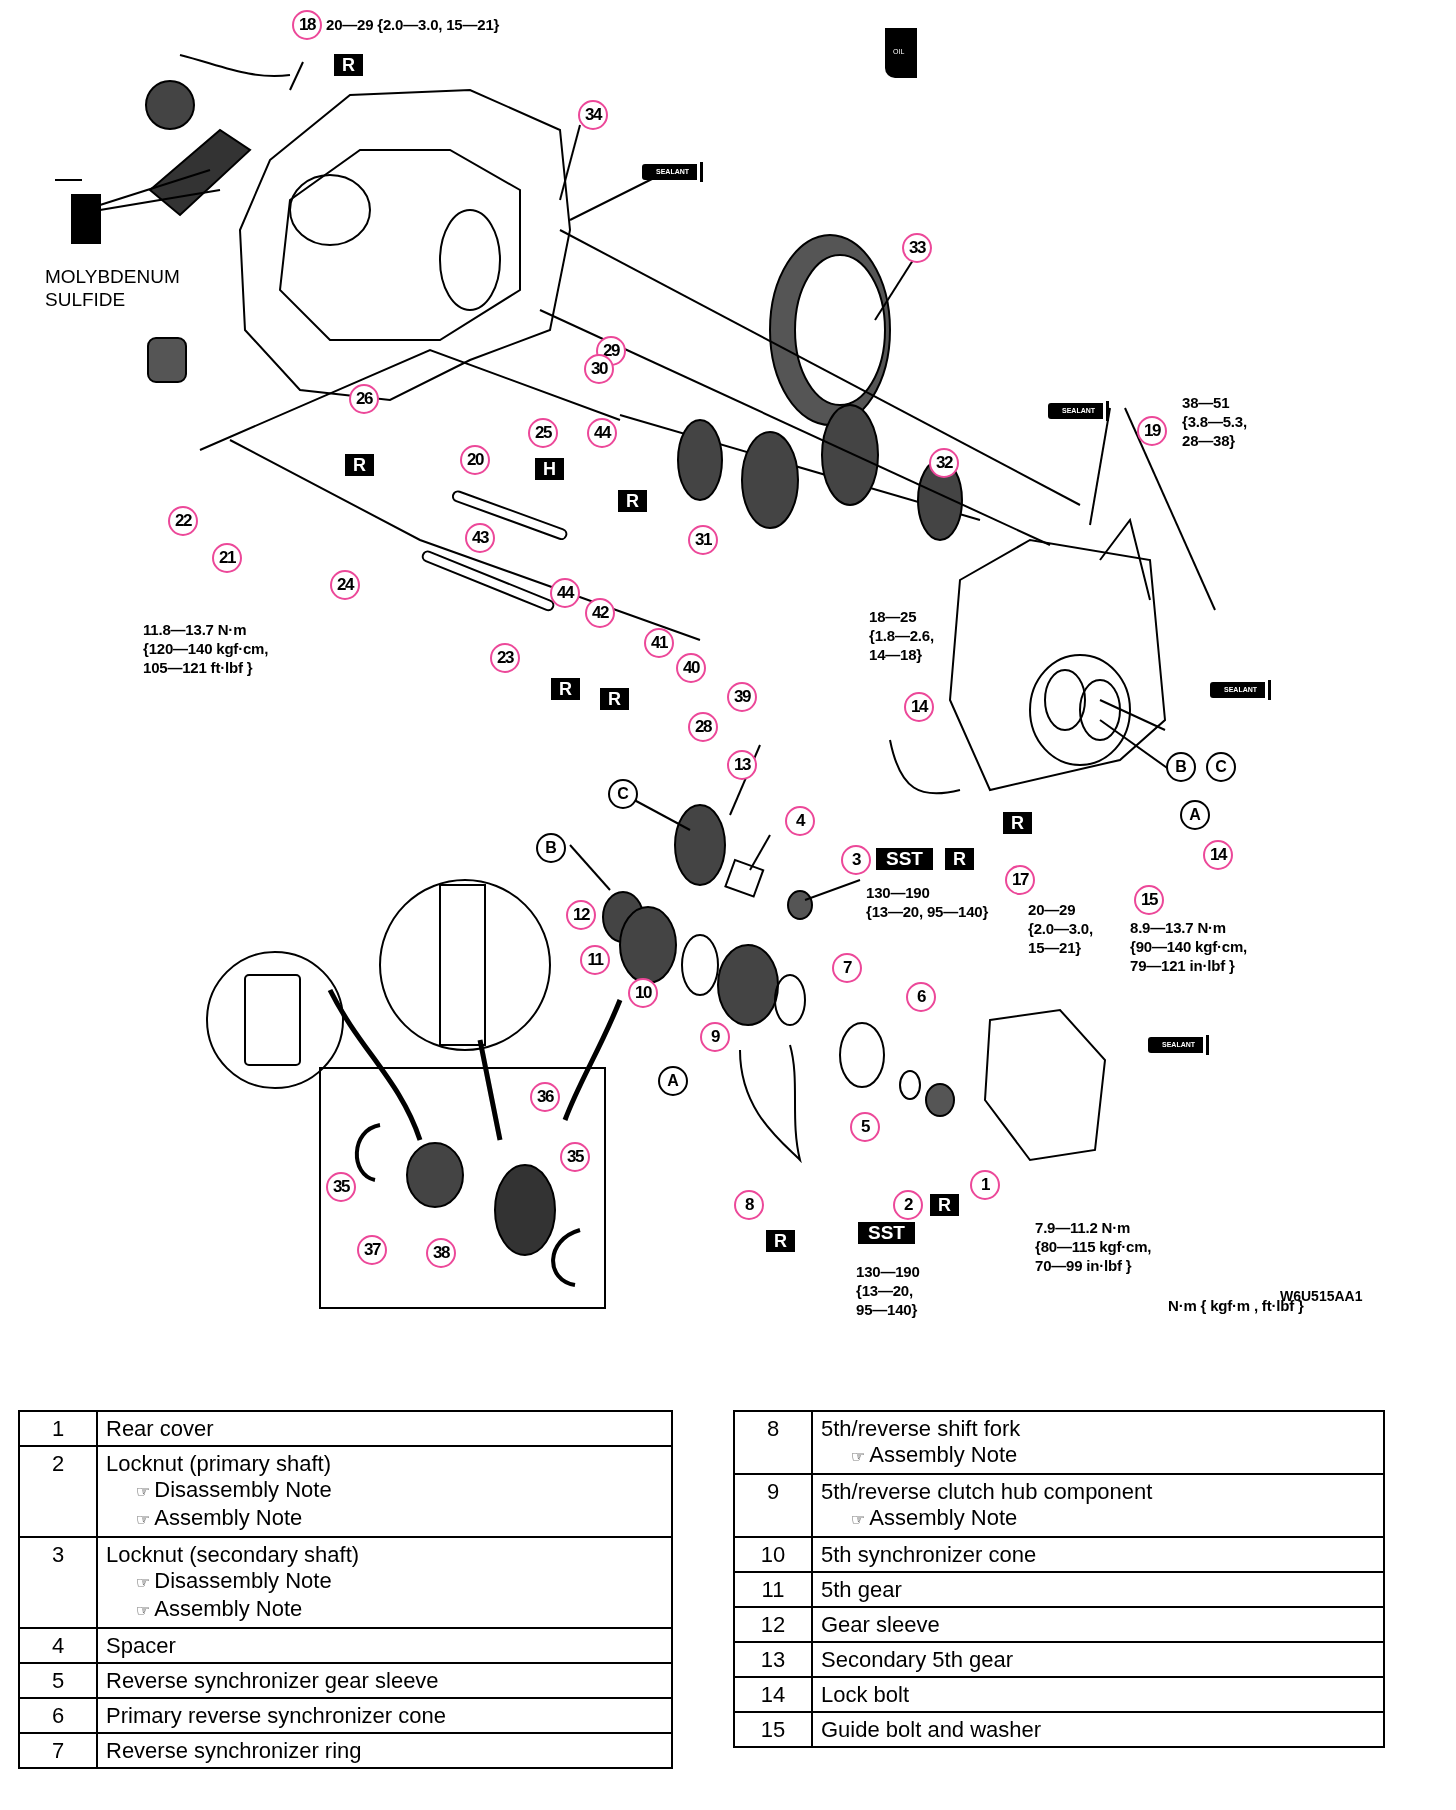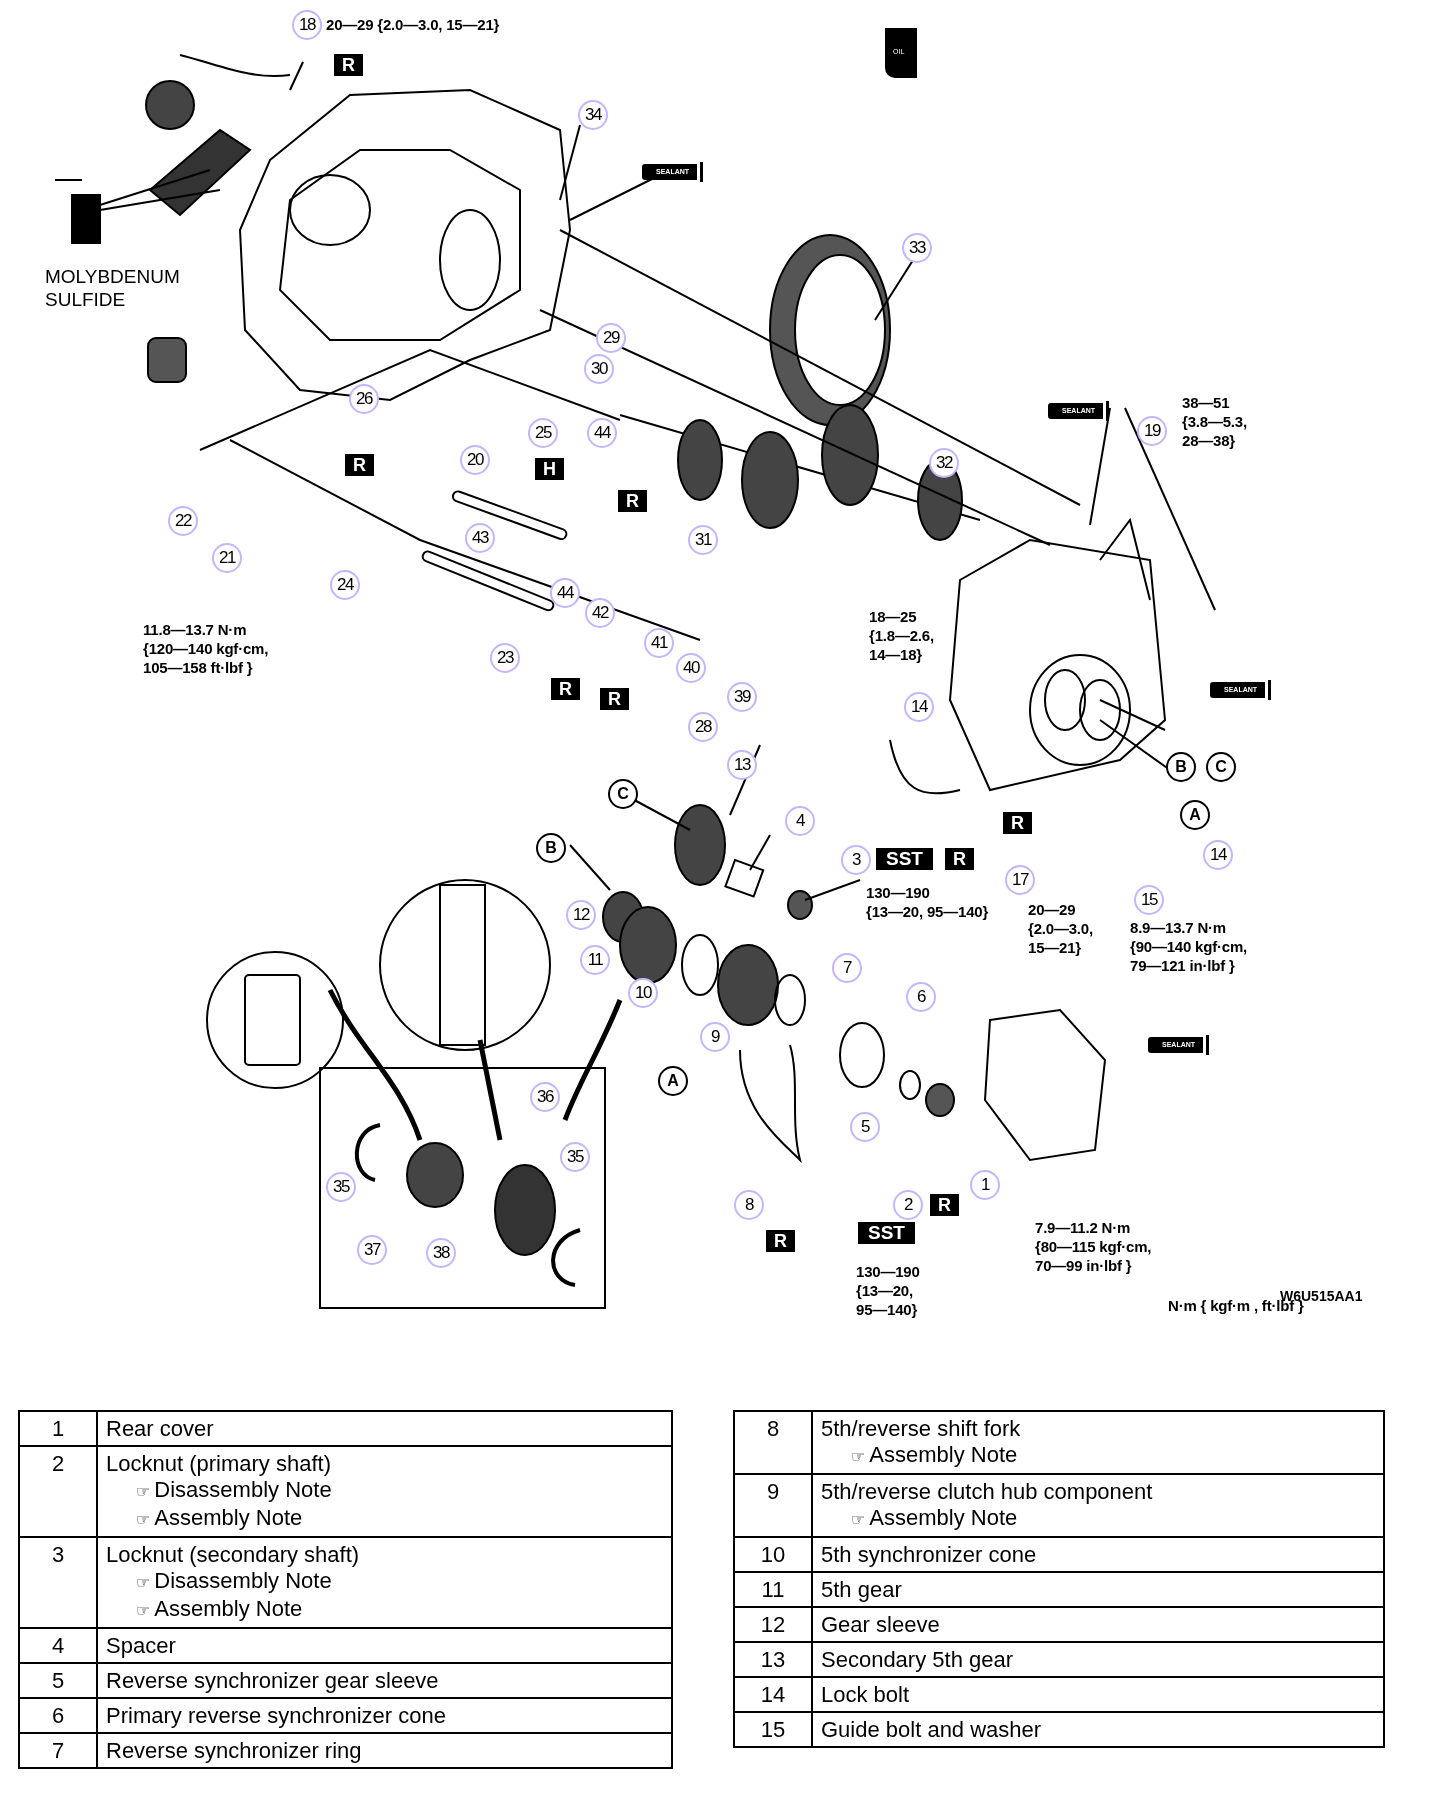--- a/index.html
+++ b/index.html
@@ -1,22 +1,22 @@
 <!DOCTYPE html>
 <html><head>
 <meta charset="utf-8">
 <style>
   html, body { margin:0; padding:0; background:#fff; }
   body { width:1456px; height:1810px; position:relative; overflow:hidden;
          font-family:"Liberation Sans", sans-serif; color:#000; }
   #diagram { position:absolute; left:0; top:0; width:1456px; height:1380px; }
   .lbl { position:absolute; font-weight:bold; font-size:15px; line-height:19px; white-space:pre; letter-spacing:-0.2px; }
   .note { position:absolute; font-size:19px; line-height:23px; white-space:pre; }
-  .callout { position:absolute; width:26px; height:26px; border:2px solid #c4b5fd; border-radius:50%;
-             background:#fff; font-size:17px; line-height:26px; text-align:center; font-weight:normal;
+  .callout { position:absolute; width:26px; height:26px; border:2px solid #ec4899; border-radius:50%;
+             background:#fff; font-size:17px; line-height:26px; text-align:center; font-weight:bold;
              letter-spacing:-1.5px; }
   .letter { position:absolute; width:26px; height:26px; border:2px solid #000; border-radius:50%;
             background:#fff; font-size:16px; line-height:26px; text-align:center; font-weight:bold; }
   .badge { position:absolute; background:#000; color:#fff; font-weight:bold; font-size:18px;
            line-height:22px; padding:0 8px; text-align:center; }
   .badge.sst { font-size:19px; padding:0 10px; }
   .sealant { position:absolute; height:16px; background:#000; color:#fff; font-size:7px; font-weight:bold;
              line-height:16px; padding:0 8px 0 14px; border-radius:3px 0 0 3px; }
   .sealant::after { content:""; position:absolute; right:-6px; top:-2px; width:3px; height:20px; background:#000; }
   .code { position:absolute; font-weight:bold; font-size:14px; }
@@ -127,21 +127,21 @@
   <div class="sealant" style="left:642px;top:164px">SEALANT</div>
 
   <div style="position:absolute;left:885px;top:28px;width:32px;height:50px;background:#000;border-radius:0 0 0 10px;">
     <span style="color:#fff;font-size:7px;position:absolute;left:8px;top:20px">OIL</span>
   </div>
 
   <div class="note" style="left:45px;top:265px">MOLYBDENUM
 SULFIDE</div>
 
   <div class="callout" style="left:902px;top:233px">33</div>
-  <div class="callout" style="left:596px;top:323px">29</div>
+  <div class="callout" style="left:596px;top:336px">29</div>
   <div class="callout" style="left:584px;top:354px">30</div>
 
   <div class="sealant" style="left:1048px;top:403px">SEALANT</div>
   <div class="callout" style="left:1137px;top:416px">19</div>
   <div class="lbl" style="left:1182px;top:393px">38—51
 {3.8—5.3,
 28—38}</div>
 
   <div class="callout" style="left:349px;top:384px">26</div>
   <div class="callout" style="left:460px;top:445px">20</div>
@@ -162,21 +162,21 @@
   <div class="callout" style="left:490px;top:643px">23</div>
   <div class="callout" style="left:644px;top:628px">41</div>
   <div class="callout" style="left:676px;top:653px">40</div>
   <div class="callout" style="left:727px;top:682px">39</div>
   <div class="callout" style="left:688px;top:712px">28</div>
   <div class="badge" style="left:551px;top:678px">R</div>
   <div class="badge" style="left:600px;top:688px">R</div>
 
   <div class="lbl" style="left:143px;top:620px">11.8—13.7 N·m
 {120—140 kgf·cm,
-105—158 ft·lbf }</div>
+105—121 ft·lbf }</div>
   <div class="lbl" style="left:869px;top:607px">18—25
 {1.8—2.6,
 14—18}</div>
   <div class="callout" style="left:904px;top:692px">14</div>
   <div class="sealant" style="left:1210px;top:682px">SEALANT</div>
   <div class="letter" style="left:1166px;top:752px">B</div>
   <div class="letter" style="left:1206px;top:752px">C</div>
   <div class="letter" style="left:1180px;top:800px">A</div>
   <div class="badge" style="left:1003px;top:812px">R</div>
   <div class="callout" style="left:1203px;top:840px">14</div>

